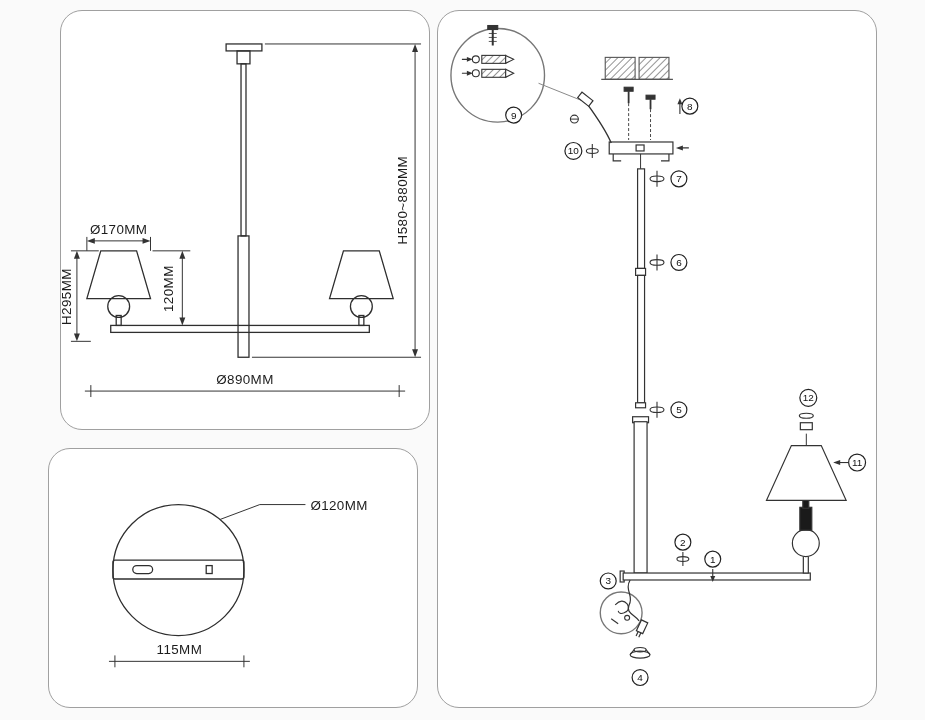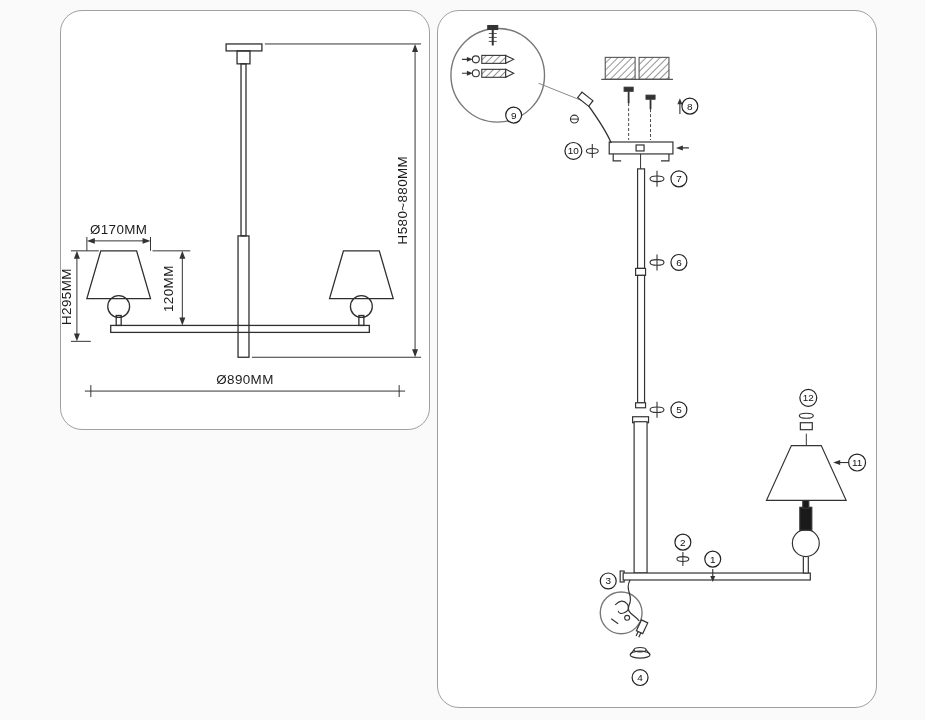--- a/index.html
+++ b/index.html
@@ -99,20 +99,40 @@
 
       <g stroke="#333" stroke-width="1" fill="#333">
         <line x1="24" y1="382" x2="346" y2="382"></line>
         <line x1="30" y1="376" x2="30" y2="388"></line>
         <line x1="340" y1="376" x2="340" y2="388"></line>
         <text class="dim-text" stroke="none" x="185" y="375">Ø890MM</text>
       </g>
     </svg>
   </div>
 
+  <div class="panel panel-canopy">
+    <svg viewBox="0 0 370 260">
+      <g stroke="#2f2f2f" stroke-width="1.3" fill="none">
+        <circle cx="130" cy="122" r="66"></circle>
+        <rect x="64" y="112" width="132" height="19" rx="2"></rect>
+        <rect x="84" y="117.5" width="20" height="8" rx="4"></rect>
+        <rect x="158" y="117.5" width="6" height="8"></rect>
+      </g>
+      <g stroke="#333" stroke-width="1" fill="none">
+        <path d="M 172 71 L 212 56 L 258 56"></path>
+        <text class="dim-text dim-text-start" stroke="none" fill="#1c1c1c" x="263" y="61">Ø120MM</text>
+      </g>
+      <g stroke="#333" stroke-width="1" fill="none">
+        <line x1="60" y1="214" x2="202" y2="214"></line>
+        <line x1="66" y1="208" x2="66" y2="220"></line>
+        <line x1="196" y1="208" x2="196" y2="220"></line>
+        <text class="dim-text" stroke="none" fill="#1c1c1c" x="131" y="207">115MM</text>
+      </g>
+    </svg>
+  </div>
 
   <div class="panel panel-assembly">
     <svg viewBox="0 0 440 698">
       <defs>
         <pattern id="hatchC" width="5" height="5" patternUnits="userSpaceOnUse" patternTransform="rotate(45)">
           <rect width="5" height="5" fill="#ffffff"></rect>
           <line x1="0" y1="0" x2="0" y2="5" stroke="#666" stroke-width="1.4"></line>
         </pattern>
       </defs>
 

